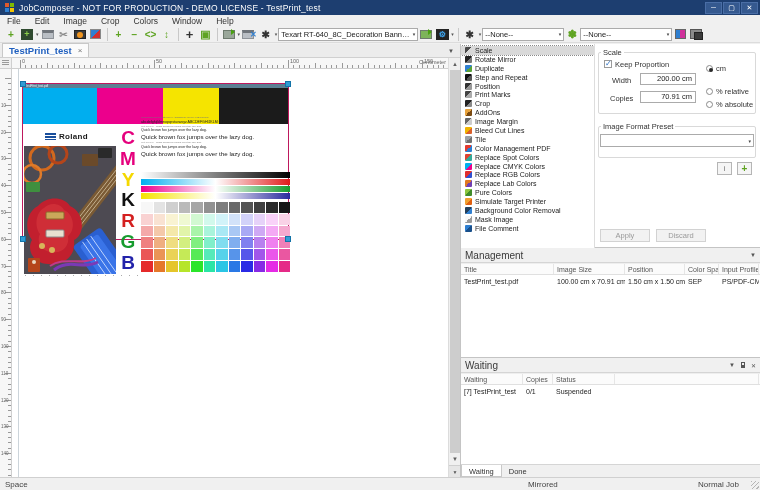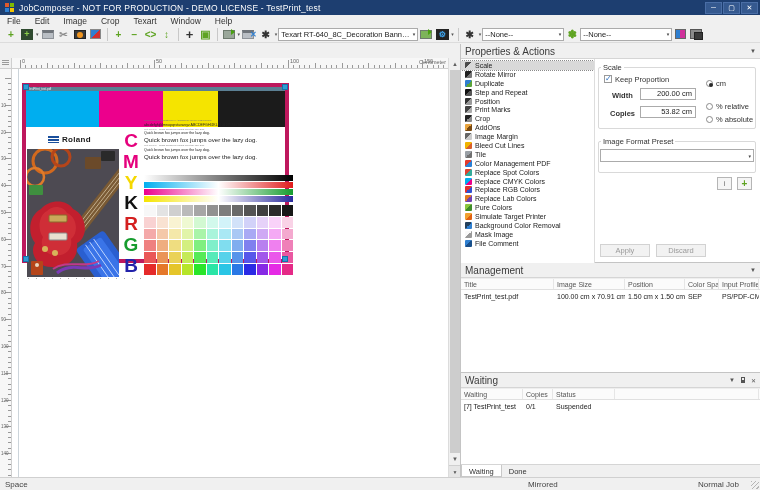--- a/index.html
+++ b/index.html
@@ -68,21 +68,21 @@
   .pageedge { position:absolute; left:6px; top:0; width:1px; height:408px; background:#ccd4da; }
 
   
   .vscroll { position:absolute; right:0; top:0; width:12px; height:419px; background:#f0f0f0; border-left:1px solid #dcdcdc; }
   .vscroll .arr { position:absolute; left:0; width:12px; height:12px; font-size:6px; color:#606060; text-align:center; line-height:12px; }
   .vscroll .thumb { position:absolute; left:1px; top:12px; width:10px; height:383px; background:#cdcdcd; }
   .vscroll .arr.up { top:0; } .vscroll .arr.dn { bottom:12px; }
   .vscroll .box { position:absolute; left:0; bottom:0; width:12px; height:12px; background:#e6e6e6; border-top:1px solid #cfcfcf; font-size:5px; text-align:center; line-height:12px; color:#555; }
 
   
-  .print-image { position:absolute; left:10px; top:14px; width:267px; height:180px; background:#fff; border:4px solid #be185d; }
+  .print-image { position:absolute; left:10px; top:14px; width:267px; height:157px; background:#fff; border:1px solid #be185d; }
   .img-strip { position:absolute; left:0; top:0; width:100%; height:4px; background:#5b7f93; color:#e8f2f8; font-size:3px; line-height:4px; overflow:hidden; white-space:nowrap; padding-left:2px; }
   .cmyk { position:absolute; left:0; top:4px; width:100%; height:36px; display:flex; }
   .roland { position:absolute; left:22px; top:48px; display:flex; align-items:center; }
   .roland .flag { width:11px; height:7px; margin-right:3px;
                   background:repeating-linear-gradient(#1a4f9c 0 2px, #fff 2px 3px); }
   .roland .rtext { font-size:8px; font-weight:bold; color:#1a1a1a; letter-spacing:.3px; }
   .photo { position:absolute; left:1px; top:62px; width:92px; height:128px; }
   .letters { position:absolute; left:96px; top:44px; width:18px; height:146px; display:flex; flex-direction:column; }
   .letters div { font-size:19px; line-height:20.8px; font-weight:bold; text-align:center; font-family:"Liberation Sans", sans-serif; }
   .textblock { position:absolute; left:118px; top:32px; width:148px; height:56px; overflow:hidden; }
@@ -112,21 +112,21 @@
   .actions { position:absolute; left:0; top:0; width:134px; height:204px; overflow:hidden; padding-top:2px; background:#fff; border-right:1px solid #ddd; }
   .action { display:flex; align-items:center; height:8.9px; padding-left:4px; font-size:7px; color:#222; white-space:nowrap; }
   .action .aicon { width:7px; height:7px; margin-right:3px; border-radius:1px; flex:none; }
   .action.sel { background:#d9d9d9; outline:1px dotted #8a8a8a; }
   .form { position:absolute; left:135px; top:0; width:164px; height:204px; font-size:7.5px; color:#333; }
   .group { position:absolute; border:1px solid #d9d9d9; border-radius:2px; }
   .glabel { position:absolute; font-size:7.5px; color:#333; background:#fff; padding:0 2px; }
   .cb { display:inline-block; width:8px; height:8px; border:1px solid #9a9a9a; background:#fff; position:relative; vertical-align:-1px; margin-right:3px; }
   .cb.on::after { content:"✓"; position:absolute; left:0px; top:-2px; font-size:8px; color:#2a6fc0; }
   .field { position:absolute; height:12px; background:#fff; border:1px solid #ababab; font-size:7.5px; text-align:right; padding:0 3px; line-height:10px; color:#222; }
-  .flabel { position:absolute; font-size:7.5px; color:#333;font-weight:bold; }
+  .flabel { position:absolute; font-size:7.5px; color:#333; }
   .radio { position:absolute; font-size:7.5px; color:#333; }
   .radio i { display:inline-block; width:7px; height:7px; border:1px solid #8a8a8a; border-radius:50%; background:#fff; margin-right:3px; vertical-align:-1px; position:relative; font-style:normal; }
   .radio.on i::after { content:""; position:absolute; left:1.5px; top:1.5px; width:4px; height:4px; border-radius:50%; background:#2a2a2a; }
   .presetcombo { position:absolute; left:4px; top:12px; right:6px; height:13px; background:#fff; border:1px solid #ababab; display:flex; align-items:center; }
   .presetcombo .ca { margin-left:auto; font-size:5px; color:#444; padding-right:2px; }
   .smbtn { position:absolute; width:15px; height:13px; border:1px solid #b5b5b5; background:#f5f5f5; text-align:center; line-height:12px; }
   .btn { position:absolute; width:50px; height:13px; background:#f2f2f2; border:1px solid #d2d2d2; color:#9a9a9a;
          font-size:7.5px; text-align:center; line-height:12px; }
 
   
@@ -169,21 +169,21 @@
       <span class="wb">▢</span>
       <span class="wb">✕</span>
     </div>
   </div>
 
   <div class="menubar">
     <span>File</span>
     <span>Edit</span>
     <span>Image</span>
     <span>Crop</span>
-    <span>Texart</span>
+    <span>Colors</span>
     <span>Window</span>
     <span>Help</span>
   </div>
 
   <div class="toolbar">
     <span class="tbtn g">+</span>
     <span class="tbtn">
         <span class="sq-dark">+</span>
       </span>
     <span class="tcaret">▾</span>
@@ -240,20 +240,27 @@
         <span class="ca">▾</span>
     </div>
     <span class="tbtn">
         <span class="split-ic"></span>
       </span>
     <span class="tbtn">
         <span class="layers-ic"></span>
       </span>
   </div>
 
+  <div class="tabrow">
+    <div class="doctab">
+      <span>TestPrint_test</span>
+      <span class="x">×</span>
+    </div>
+    <span class="caret">▼</span>
+  </div>
 
   <div class="workspace">
     <div class="rcorner"></div>
     <div class="hruler" id="hruler">
       <span class="unitlab">Centimeter</span>
     <div class="htick" style="left: 8px; height: 8px;"></div>
         <div class="htick" style="left: 13.36px; height: 3px;"></div>
         <div class="htick" style="left: 18.72px; height: 3px;"></div>
         <div class="htick" style="left: 24.08px; height: 3px;"></div>
         <div class="htick" style="left: 29.44px; height: 3px;"></div>
@@ -590,26 +597,20 @@
       <div class="thumb"></div>
       <span class="arr dn">▼</span>
       <span class="box">▼</span>
     </div>
   </div>
 
   <div class="rdivider"></div>
 
   <div class="rpanel">
 
-    <div class="phead">
-      <span>Properties &amp; Actions</span>
-      <span class="hicons">
-          <span>▼</span>
-        </span>
-    </div>
     <div class="props-body">
       <div class="actions" id="actions">
           <div class="action sel">
             <div class="aicon" style="background: linear-gradient(135deg, rgb(74, 74, 74) 50%, rgb(216, 216, 216) 50%);"></div>
             <div>Scale</div>
           </div>
           <div class="action">
             <div class="aicon" style="background: linear-gradient(135deg, rgb(34, 34, 34) 50%, rgb(119, 119, 119) 50%);"></div>
             <div>Rotate Mirror</div>
           </div>
@@ -692,21 +693,21 @@
         </div>
       <div class="form">
         <div class="group" style="left:2px;top:8px;right:4px;height:62px"></div>
         <span class="glabel" style="left:5px;top:4px">Scale</span>
         <div style="position:absolute;left:8px;top:16px">
           <span class="cb on"></span><span>Keep Proportion</span>
         </div>
         <span class="flabel" style="left:16px;top:32px">Width</span>
         <div class="field" style="left:44px;top:29px;width:56px">200.00 cm</div>
         <span class="flabel" style="left:14px;top:50px">Copies</span>
-        <div class="field" style="left:44px;top:47px;width:56px">53.82 cm</div>
+        <div class="field" style="left:44px;top:47px;width:56px">70.91 cm</div>
         <span class="radio on" style="left:110px;top:20px"><i></i><span>cm</span></span>
         <span class="radio" style="left:110px;top:43px"><i></i><span>% relative</span></span>
         <span class="radio" style="left:110px;top:56px"><i></i><span>% absolute</span></span>
 
         <div class="group" style="left:2px;top:82px;right:4px;height:32px"></div>
         <span class="glabel" style="left:5px;top:78px">Image Format Preset</span>
         <div class="presetcombo" style="top:90px">
           <span></span>
             <span class="ca">▾</span>
         </div>

